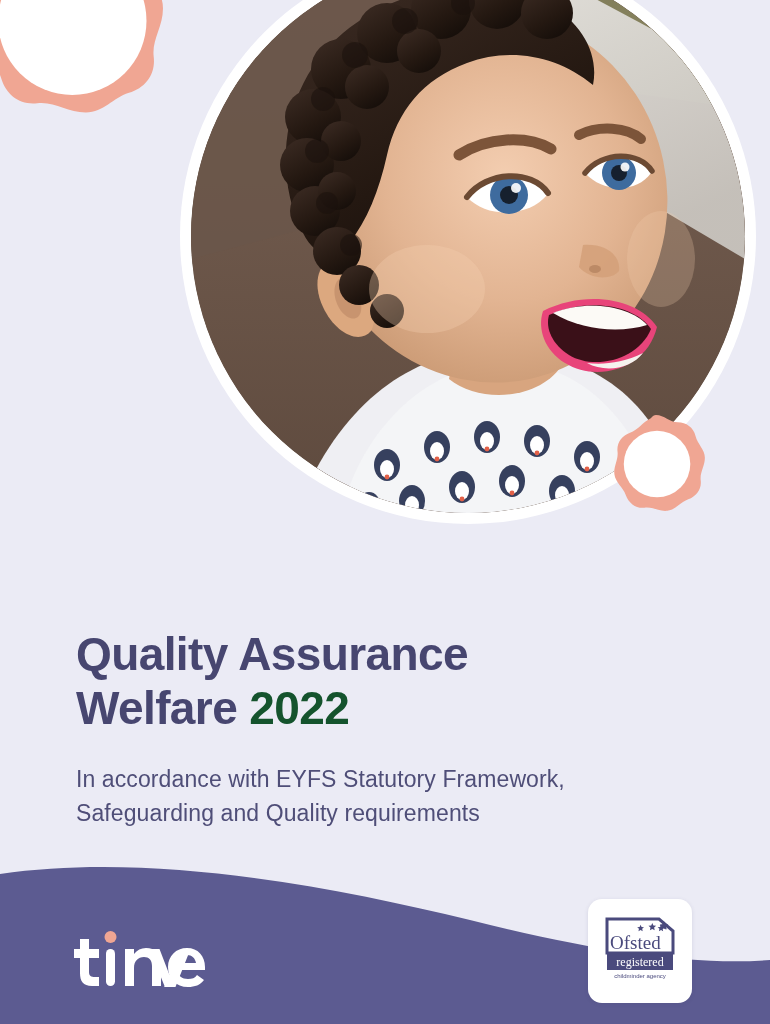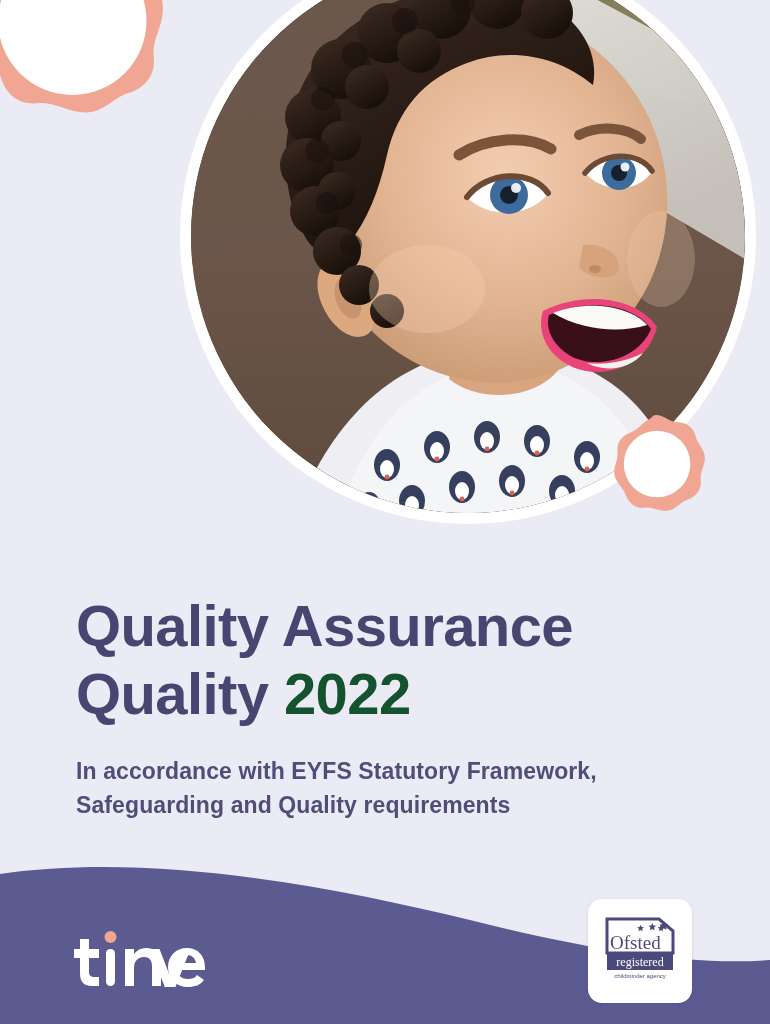--- a/index.html
+++ b/index.html
@@ -59,35 +59,35 @@
   .blob-br svg { width:100%; height:100%; display:block; }
 
   
   .titles {
     position:absolute;
     left:76px; top:592px;
     width:640px;
     z-index:4;
   }
   .title-main {
-    font-size:58px;
+    font-size:46px;
     line-height:1.17;
     font-weight:bold;
     color:#474670;
     letter-spacing:-0.6px;
+    margin-top:36px;
   }
   .year { color:#14532d; }
 
   .subtitle {
     margin-top:26px;
     font-size:23px;
     line-height:1.5;
     color:#4F4E78;
     letter-spacing:0.1px;
-    font-weight:bold;
   }
   .subtitle-line { display:block; }
 
   
   .wave {
     position:absolute;
     left:0; bottom:0;
     width:770px; height:190px;
     z-index:5;
   }
@@ -320,21 +320,21 @@
                  C33 16 37 9 45 5
                  C47 3 48 2 50 2 Z" fill="#F0A693"></path>
       </g>
       <circle cx="51" cy="49" r="32" fill="#FFFFFF"></circle>
     </svg>
   </div>
 
   <div class="titles">
     <h1 class="title-main">
       <span>Quality Assurance</span><br>
-      <span>Quality </span><span class="year">2022</span>
+      <span>Welfare </span><span class="year">2022</span>
     </h1>
     <p class="subtitle">
       <span class="subtitle-line">In accordance with EYFS Statutory Framework,</span>
       <span class="subtitle-line">Safeguarding and Quality requirements</span>
     </p>
   </div>
 
   <div class="wave">
     <svg viewBox="0 0 770 190" preserveAspectRatio="none" xmlns="http://www.w3.org/2000/svg" aria-hidden="true">
       <path d="M0 40

